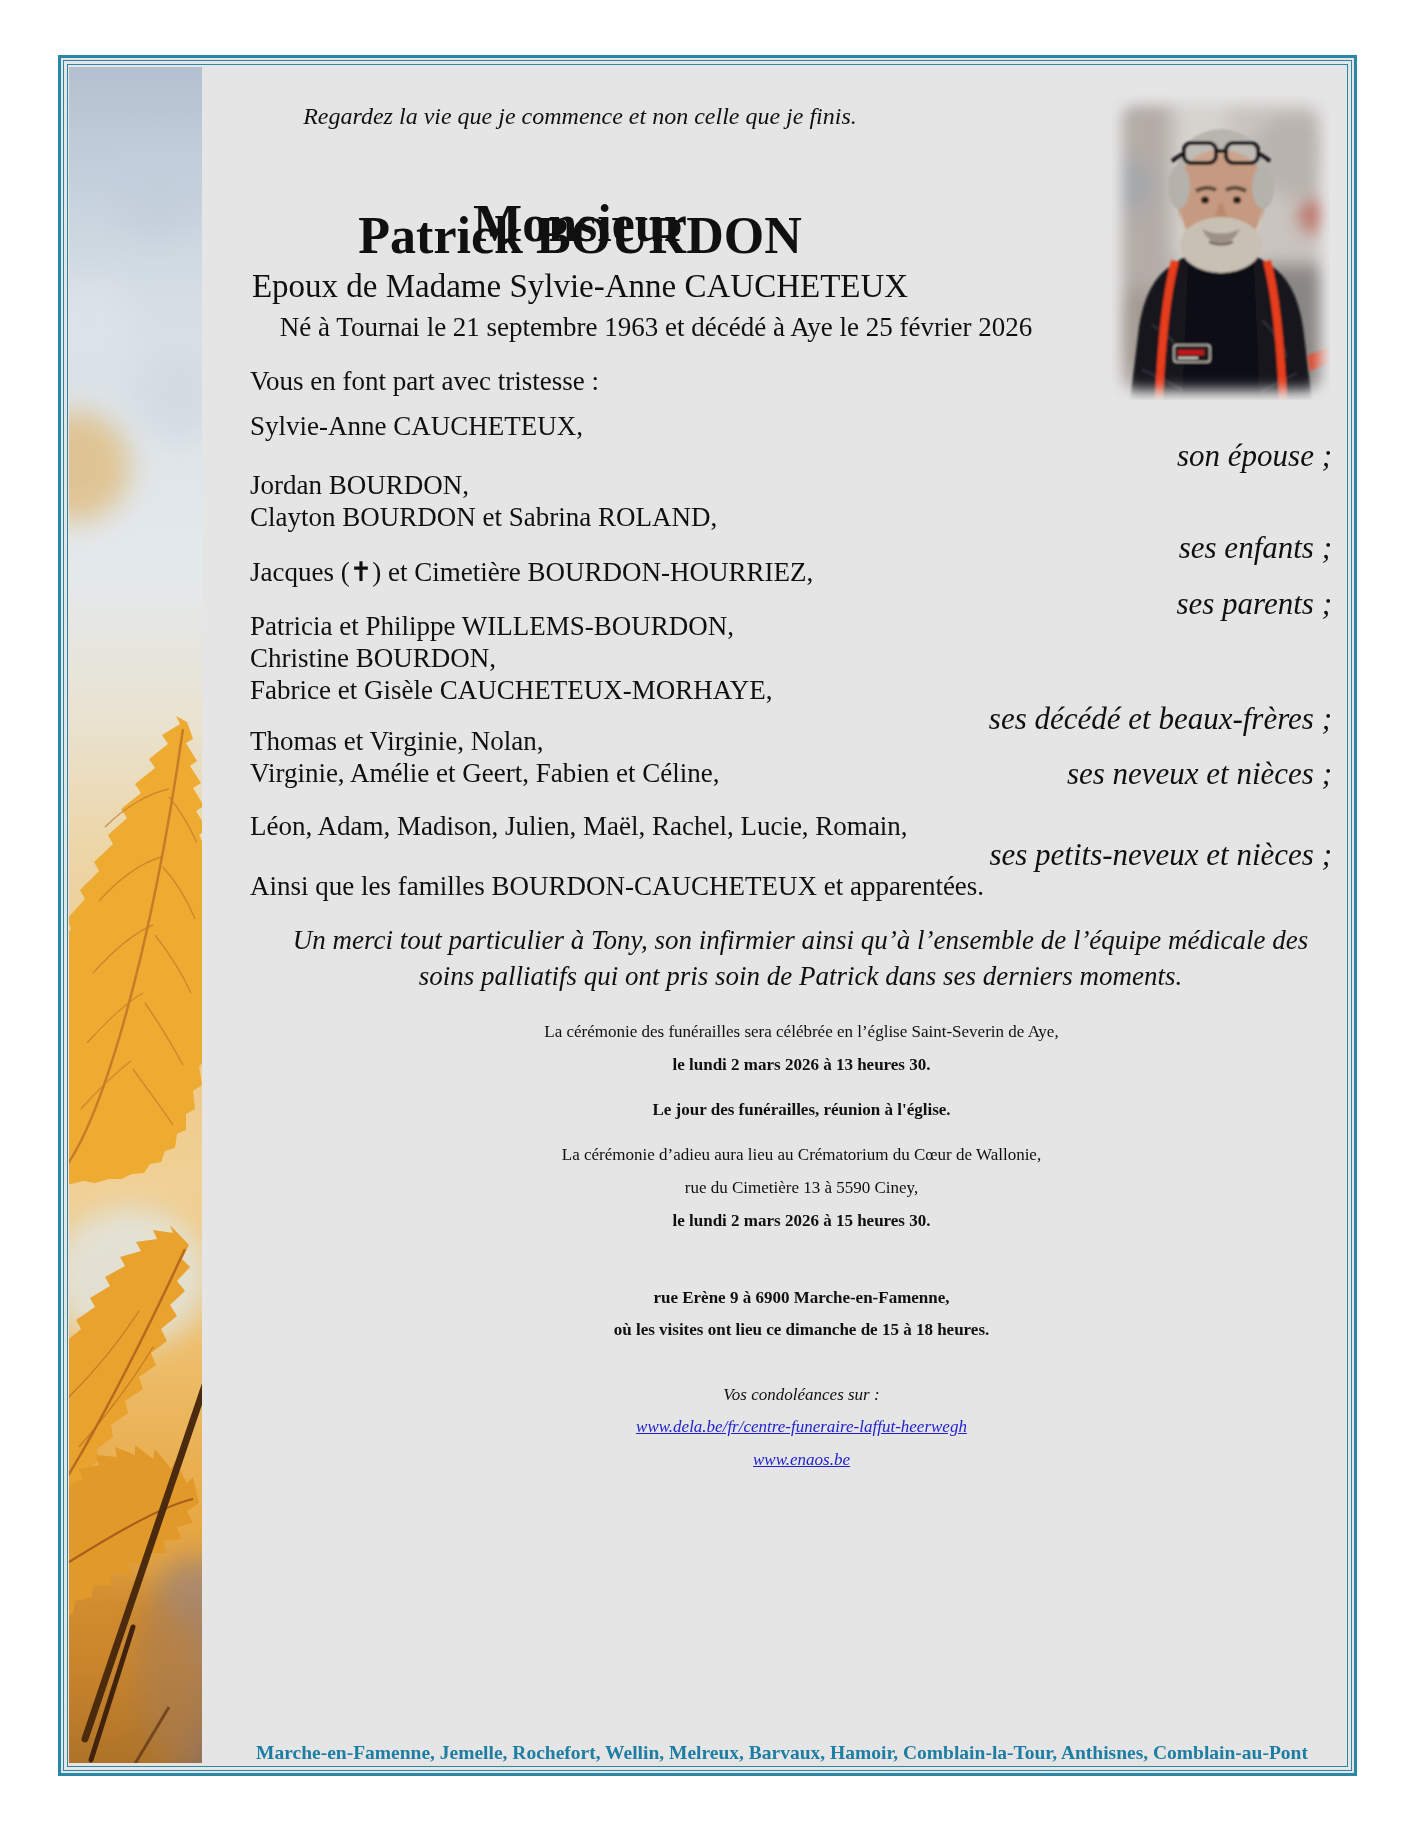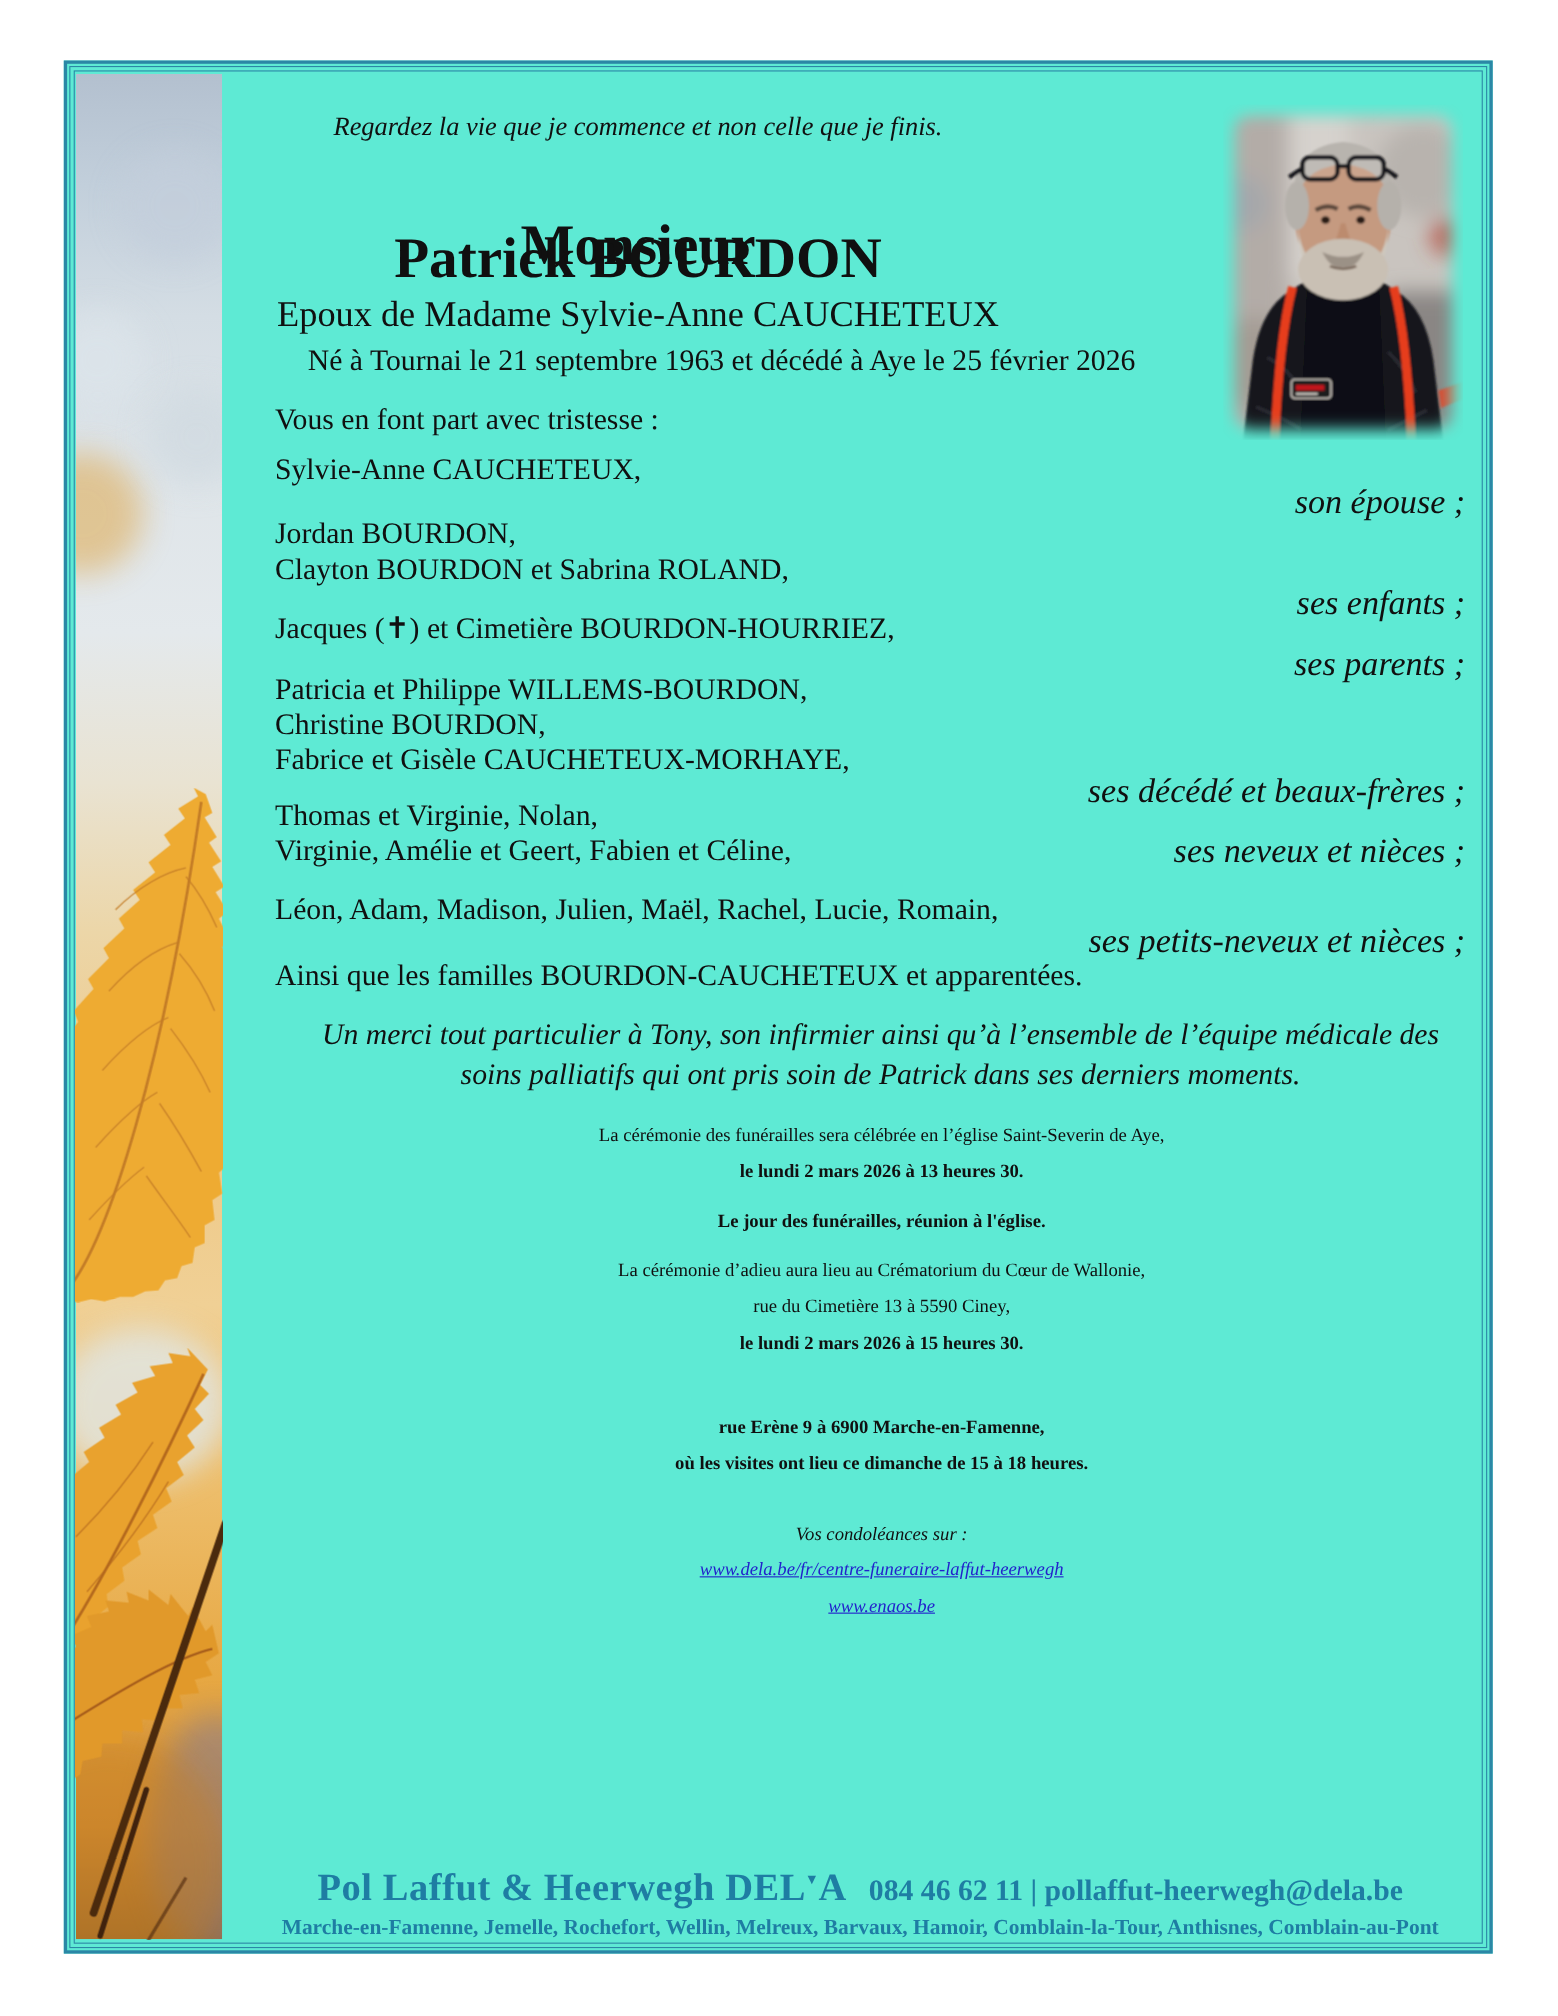--- a/index.html
+++ b/index.html
@@ -1,20 +1,20 @@
 <!DOCTYPE html>
 <html><head>
 <meta charset="utf-8">
 <style>
   html,body{margin:0;padding:0;background:#ffffff;}
   body{width:1416px;height:1833px;position:relative;overflow:hidden;
        font-family:"Liberation Serif","DejaVu Serif","DejaVu Sans",serif;color:#101010;}
 
   .frame{position:absolute;left:58px;top:55px;width:1293px;height:1715px;
-         border:3px solid #2b87a6;background:#5eead4;}
+         border:3px solid #2b87a6;background:#e5e5e5;}
   .border-mid{position:absolute;inset:2px;border:1px solid #2b87a6;pointer-events:none;}
   .border-in{position:absolute;inset:6px;border:1px solid #2b87a6;pointer-events:none;}
 
   .leaf-strip{position:absolute;left:8px;top:9px;width:133px;height:1696px;overflow:hidden;}
   .leaf-strip svg{display:block;width:100%;height:100%;}
 
   .photo{position:absolute;left:1051px;top:37px;width:218px;height:305px;}
   .photo svg{display:block;width:100%;height:100%;}
 
   .line{position:absolute;white-space:nowrap;}
@@ -236,20 +236,14 @@
   <div class="line wide b" style="top:1262px">où les visites ont lieu ce dimanche de 15 à 18 heures.</div>
 
   <div class="line wide it" style="top:1327px">Vos condoléances sur :</div>
   <div class="line wide" style="top:1359px">
     <a class="link" href="#">www.dela.be/fr/centre-funeraire-laffut-heerwegh</a>
   </div>
   <div class="line wide" style="top:1392px">
     <a class="link" href="#">www.enaos.be</a>
   </div>
 
-  <div class="line footer-line">
-    <span class="footer-inner">
-      <span class="brand"><span>Pol Laffut &amp; Heerwegh</span>&nbsp;<span class="dela"><span>DEL</span><span class="dela-tri">▼</span><span>A</span></span></span>
-      <span class="contact">084 46 62 11 | pollaffut-heerwegh@dela.be</span>
-    </span>
-  </div>
   <div class="line cities">Marche-en-Famenne, Jemelle, Rochefort, Wellin, Melreux, Barvaux, Hamoir, Comblain-la-Tour, Anthisnes, Comblain-au-Pont</div>
 </div>
 
 </body></html>

